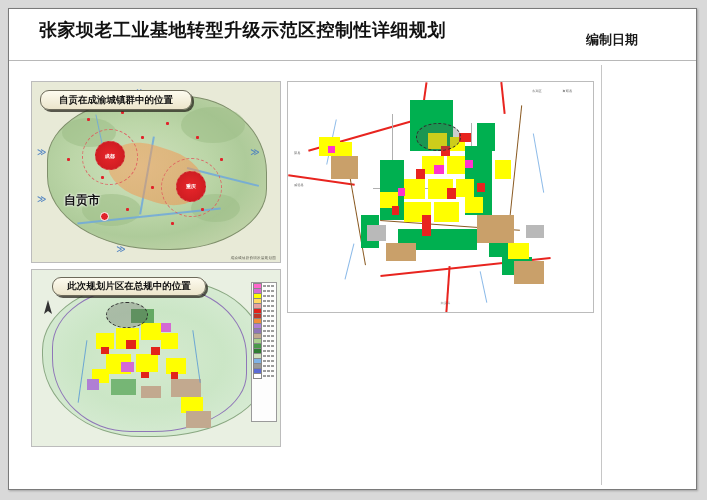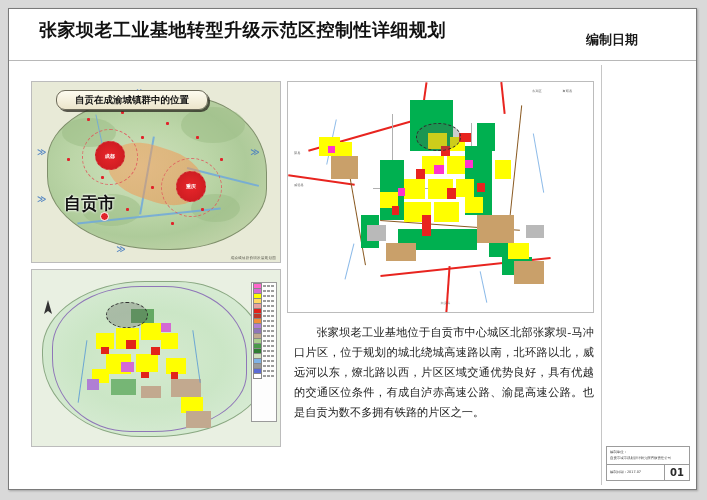--- a/index.html
+++ b/index.html
@@ -45,21 +45,21 @@
     position:absolute;z-index:6;
     background:linear-gradient(#fdfbef,#ece5cb);
     border:1px solid #6d6a5a;
     border-radius:9px;
     box-shadow:2px 2px 0 rgba(40,38,30,.75);
     color:#111;font-weight:bold;white-space:nowrap;
     display:flex;align-items:center;justify-content:center;
   }
   
   #panel-region{left:22px;top:20px;width:248px;height:180px;background:#e8ead7;}
-  #panel-region .ribbon{left:24px;top:8px;width:150px;height:18px;font-size:9.5px;}
+  #panel-region .ribbon{left:8px;top:8px;width:150px;height:18px;font-size:9.5px;}
   .terrain{position:absolute;inset:0;}
   .sichuan-basin{
     position:absolute;left:6%;top:8%;width:88%;height:84%;
     background:radial-gradient(ellipse at 42% 46%, #cfe0bd 0%, #bcd6a8 38%, #aecb9a 60%, #cfd9b4 100%);
     border:1.2px solid #7f8f6b;
     border-radius:48% 38% 44% 52%/42% 50% 40% 48%;
   }
   .hills{position:absolute;border-radius:50%;background:#9dbd87;opacity:.55;}
   .river{position:absolute;background:#6fa8dc;opacity:.85;}
   .corridor{
@@ -72,21 +72,21 @@
     background:radial-gradient(circle,#e8252a 0%,#d01d22 70%,#a41318 100%);
     border:1.5px dashed #d8484d;
     display:flex;align-items:center;justify-content:center;
     color:#fff;font-size:5px;font-weight:bold;
   }
   .hub-ring{position:absolute;border:1px dashed #e0595e;border-radius:50%;opacity:.85;}
   .city-dot{position:absolute;width:3px;height:3px;background:#e0232a;border-radius:1px;}
   .arrow-blue{position:absolute;color:#4a7fc1;font-size:9px;font-weight:bold;opacity:.9;}
   .region-label{
     position:absolute;left:32px;top:110px;
-    font-size:17px;font-weight:bold;color:#111;
+    font-size:12px;font-weight:bold;color:#111;
     text-shadow:0 0 2px #fff,0 0 3px #fff;
   }
   .region-pt{
     position:absolute;left:68px;top:130px;width:7px;height:7px;
     background:#e0232a;border-radius:50%;border:1px solid #fff;
   }
   .panel-caption{
     position:absolute;right:4px;bottom:2px;
     font-size:3.6px;color:#5c5c50;letter-spacing:.2px;white-space:nowrap;
   }
@@ -331,20 +331,21 @@
         <div class="legend-row">
             <span class="legend-sw" style="background:#5b6bd5;"></span>
             <span class="legend-tx"></span>
           </div>
         <div class="legend-row">
             <span class="legend-sw" style="background:#ffffff;"></span>
             <span class="legend-tx"></span>
           </div>
       </div>
 
+      <div class="ribbon">此次规划片区在总规中的位置</div>
     </div>
 
     <div class="panel" id="panel-reg">
       <div class="reg-canvas">
 
         <div class="road-red" style="left:44%;top:0;width:1.6px;height:22%;transform:rotate(8deg);"></div>
         <div class="road-red" style="left:70%;top:0;width:1.6px;height:14%;transform:rotate(-6deg);"></div>
         <div class="road-red" style="left:6%;top:22%;width:40%;height:1.6px;transform:rotate(-16deg);"></div>
         <div class="road-red" style="left:0;top:42%;width:22%;height:1.6px;transform:rotate(8deg);"></div>
         <div class="road-red" style="left:30%;top:80%;width:56%;height:1.6px;transform:rotate(-6deg);"></div>
@@ -411,29 +412,16 @@
         <div class="hl-circle" style="left:42%;top:18%;width:14%;height:11%;"></div>
 
         <div class="map-tag" style="left:80%;top:3%;">东兴区</div>
         <div class="map-tag" style="left:90%;top:3%;">富顺县</div>
         <div class="map-tag" style="left:2%;top:30%;">荣县</div>
         <div class="map-tag" style="left:2%;top:44%;">威远县</div>
         <div class="map-tag" style="left:50%;top:95%;">自流井</div>
       </div>
     </div>
 
-    <div class="para">张家坝老工业基地位于自贡市中心城区北部张家坝-马冲口片区，位于规划的城北绕城高速路以南，北环路以北，威远河以东，燎北路以西，片区区域交通优势良好，具有优越的交通区位条件，有成自泸赤高速公路、渝昆高速公路。也是自贡为数不多拥有铁路的片区之一。</div>
   </div>
 
-  <div class="info-box">
-    <div class="info-top">
-      <div>编制单位：</div>
-      <div>自贡市城市规划设计研究院有限责任公司</div>
-    </div>
-    <div class="info-bottom">
-      <div class="info-date">
-        <span>编制日期：</span><span>2017.07</span>
-      </div>
-      <div class="info-page">01</div>
-    </div>
-  </div>
 
 </div>
 
 </body></html>

